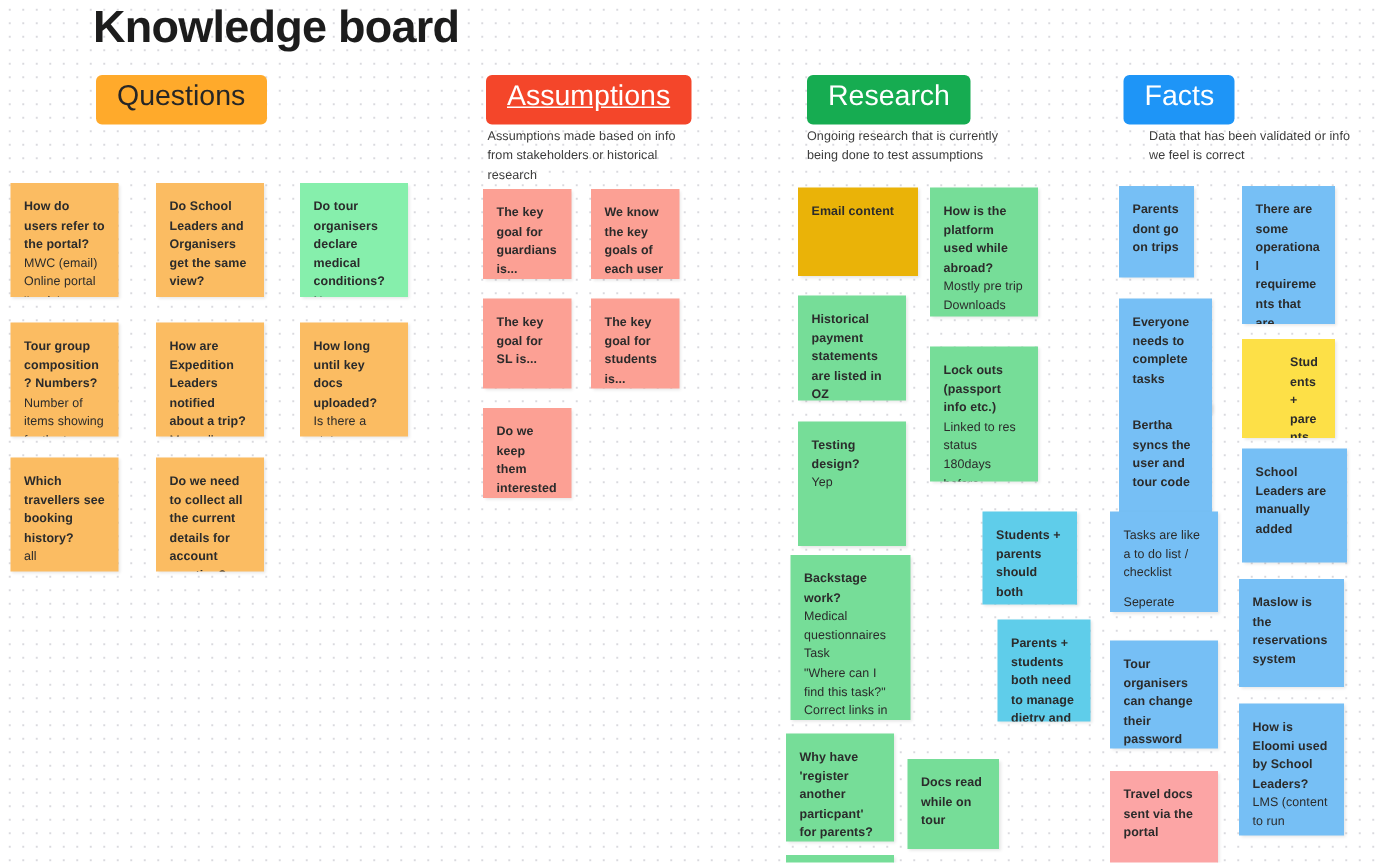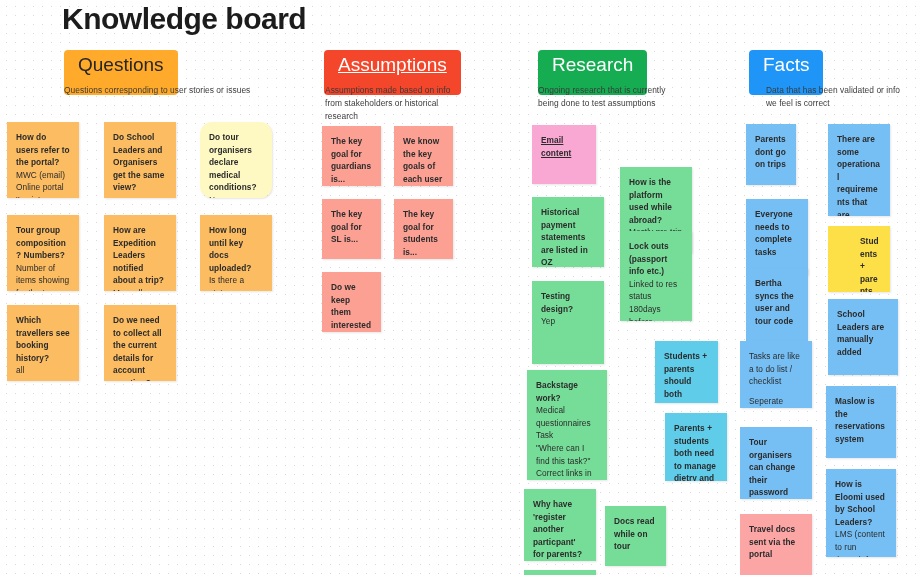--- a/index.html
+++ b/index.html
@@ -33,21 +33,21 @@
     font-size: 30px;
     font-weight: bold;
     letter-spacing: -0.5px;
     color: #1c1c1c;
     white-space: nowrap;
   }
 
   .col-badge {
     position: absolute;
     display: inline-block;
-    padding: 5px 14px 19px 14px;
+    padding: 5px 14px 7px 14px;
     border-radius: 4px;
     font-size: 19px;
     line-height: 1.1;
     font-weight: normal;
     white-space: nowrap;
   }
   .badge-questions   { background: #FFAA2B; color: #262626; left: 64px; top: 50px; }
   .badge-assumptions { background: #F4462A; color: #ffffff; left: 324px; top: 50px; text-decoration: underline; }
   .badge-research    { background: #16AC51; color: #ffffff; left: 538px; top: 50px; }
   .badge-facts       { background: #1E95F7; color: #ffffff; left: 749px; top: 50px; }
@@ -87,41 +87,40 @@
   .n-cyan   { background: #5FCDEA; }
 </style>
 </head>
 <body>
 
 <div id="board">
 
   <div class="page-title">Knowledge board</div>
 
   <div class="col-badge badge-questions">Questions</div>
-  <div class="col-sub sub-questions">Questions corresponding to user stories or issues</div>
 
   <div class="col-badge badge-assumptions">Assumptions</div>
   <div class="col-sub sub-assumptions">Assumptions made based on info from stakeholders or historical research</div>
 
   <div class="col-badge badge-research">Research</div>
   <div class="col-sub sub-research">Ongoing research that is currently being done to test assumptions</div>
 
   <div class="col-badge badge-facts">Facts</div>
   <div class="col-sub sub-facts">Data that has been validated or info we feel is correct</div>
 
   <div class="note n-orange" style="left: 7px; top: 122px; width: 72px; height: 76px; background: rgb(251, 188, 98);">
       <span class="hl">How do users refer to the portal?</span>
       <span class="bd">MWC (email)</span>
       <span class="bd">Online portal</span>
       <span class="bd">'Login'</span>
     </div>
   <div class="note n-orange" style="left: 104px; top: 122px; width: 72px; height: 76px; background: rgb(251, 188, 98);">
       <span class="hl">Do School Leaders and Organisers get the same view?</span>
     </div>
-  <div class="note n-orange" style="left: 200px; top: 122px; width: 72px; height: 76px; background: #fef9c3; border-radius: 12px;">
+  <div class="note n-orange" style="left: 200px; top: 122px; width: 72px; height: 76px; background: #86efac;">
       <span class="hl">Do tour organisers declare medical conditions?</span>
       <span class="bd">No</span>
     </div>
 
   <div class="note n-orange" style="left: 7px; top: 215px; width: 72px; height: 76px; background: rgb(251, 188, 98);">
       <span class="hl">Tour group composition? Numbers?</span>
       <span class="bd">Number of items showing for the tour (shown in organiser view)</span>
     </div>
   <div class="note n-orange" style="left: 104px; top: 215px; width: 72px; height: 76px; background: rgb(251, 188, 98);">
       <span class="hl">How are Expedition Leaders notified about a trip?</span>
@@ -151,21 +150,21 @@
       <span class="hl">The key goal for SL is...</span>
     </div>
   <div class="note n-salmon" style="left: 394px; top: 199px; width: 59px; height: 60px; background: rgb(252, 160, 148);">
       <span class="hl">The key goal for students is...</span>
     </div>
 
   <div class="note n-salmon" style="left: 322px; top: 272px; width: 59px; height: 60px; background: rgb(252, 160, 148);">
       <span class="hl">Do we keep them interested post-booking?</span>
     </div>
 
-  <div class="note n-green" style="left: 532px; top: 125px; width: 64px; height: 59px; background: #f9a8d4; text-decoration: underline;">
+  <div class="note n-green" style="left: 532px; top: 125px; width: 80px; height: 59px; background: #eab308;">
       <span class="hl">Email content</span>
     </div>
   <div class="note n-green" style="left: 532px; top: 197px; width: 72px; height: 70px; background: rgb(118, 221, 152);">
       <span class="hl">Historical payment statements are listed in OZ</span>
     </div>
   <div class="note n-green" style="left: 532px; top: 281px; width: 72px; height: 83px; background: rgb(118, 221, 152);">
       <span class="hl">Testing design?</span>
       <span class="bd">Yep</span>
     </div>
   <div class="note n-green" style="left: 527px; top: 370px; width: 80px; height: 110px; background: rgb(118, 221, 152);">
@@ -173,21 +172,21 @@
       <span class="bd">Medical questionnaires</span>
       <span class="bd">Task</span>
       <span class="bd">"Where can I find this task?"</span>
       <span class="bd">Correct links in emails</span>
     </div>
   <div class="note n-green" style="left: 524px; top: 489px; width: 72px; height: 72px; background: rgb(118, 221, 152);">
       <span class="hl">Why have 'register another particpant' for parents?</span>
     </div>
   <div class="note n-green" style="left: 524px; top: 570px; width: 72px; height: 40px; background: rgb(118, 221, 152);"></div>
 
-  <div class="note n-green" style="left: 620px; top: 125px; width: 72px; height: 86px; background: rgb(118, 221, 152); margin-top: 42px;">
+  <div class="note n-green" style="left: 620px; top: 125px; width: 72px; height: 86px; background: rgb(118, 221, 152);">
       <span class="hl">How is the platform used while abroad?</span>
       <span class="bd">Mostly pre trip</span>
       <span class="bd">Downloads trip pack (maslow)</span>
     </div>
   <div class="note n-green" style="left: 620px; top: 231px; width: 72px; height: 90px; background: rgb(118, 221, 152);">
       <span class="hl">Lock outs (passport info etc.)</span>
       <span class="bd">Linked to res status</span>
       <span class="bd">180days before departure</span>
     </div>
   <div class="note n-cyan" style="left: 655px; top: 341px; width: 63px; height: 62px; background: rgb(95, 205, 234);">

